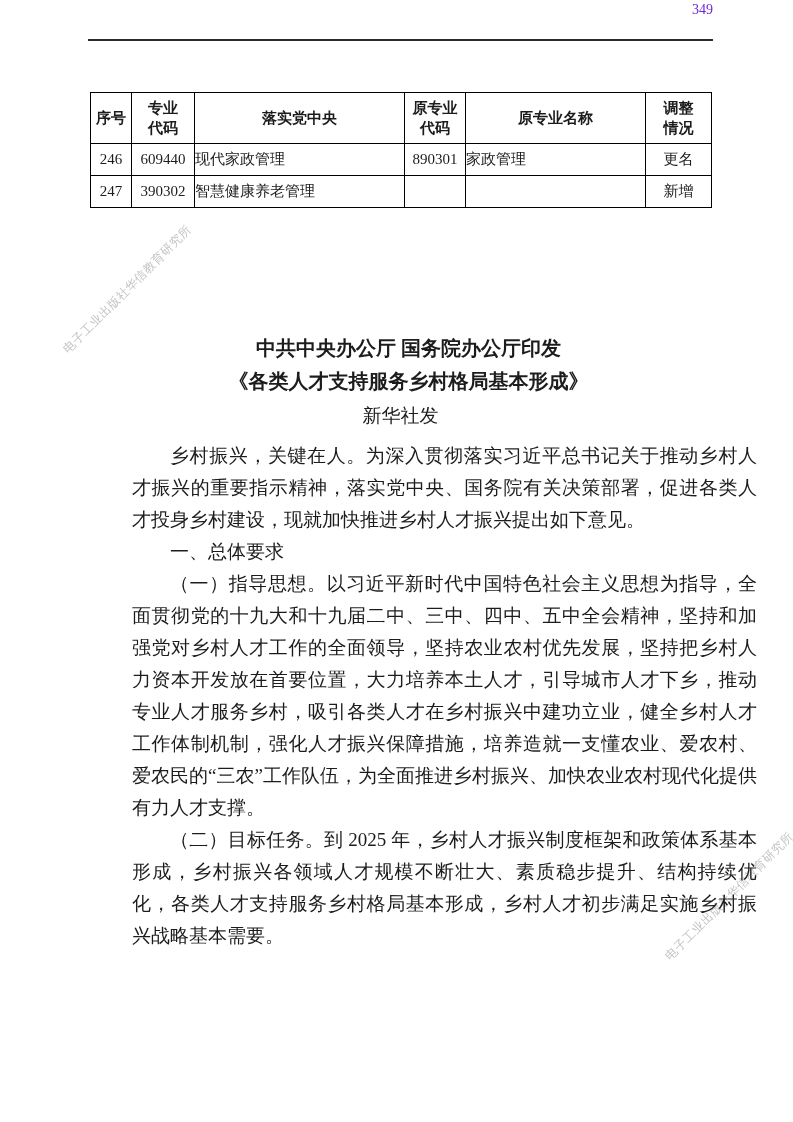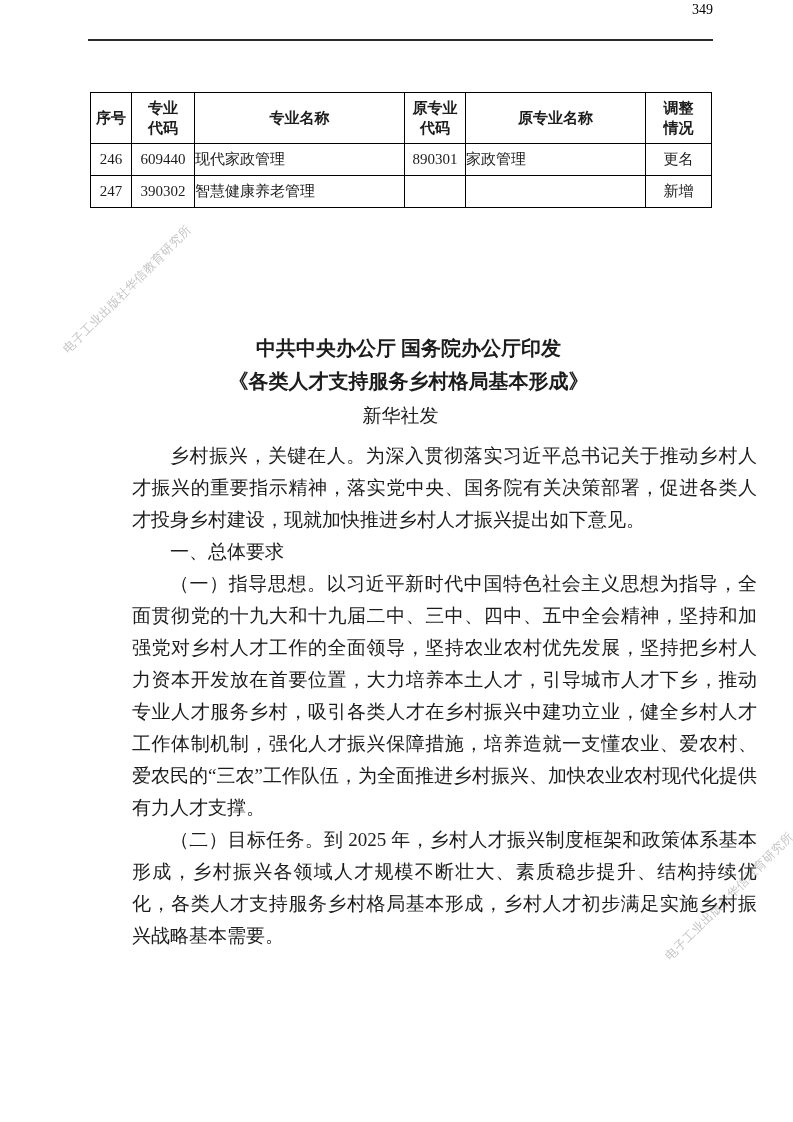--- a/index.html
+++ b/index.html
@@ -15,21 +15,21 @@
     overflow: hidden;
     color: #1c1c1c;
     font-family: "Liberation Serif", "Liberation Sans", sans-serif;
   }
   .page-number {
     position: absolute;
     top: 2px;
     right: 80px;
     font-size: 14px;
     font-family: "Liberation Serif", serif;
-    color: #000000;
+    color: #6d28d9;
   }
   .header-rule {
     position: absolute;
     top: 39px;
     left: 88px;
     width: 625px;
     border-top: 2px solid #2b2b2b;
     height: 0;
   }
   table.majors {
@@ -144,21 +144,21 @@
       <col style="width:210px">
       <col style="width:61px">
       <col style="width:180px">
       <col style="width:66px">
     </colgroup>
     <thead>
       <tr>
         <th>序号</th>
         <th>专业
 代码</th>
-        <th>专业名称</th>
+        <th>落实党中央</th>
         <th>原专业
 代码</th>
         <th>原专业名称</th>
         <th>调整
 情况</th>
       </tr>
     </thead>
     <tbody>
       <tr>
         <td class="num">246</td>

